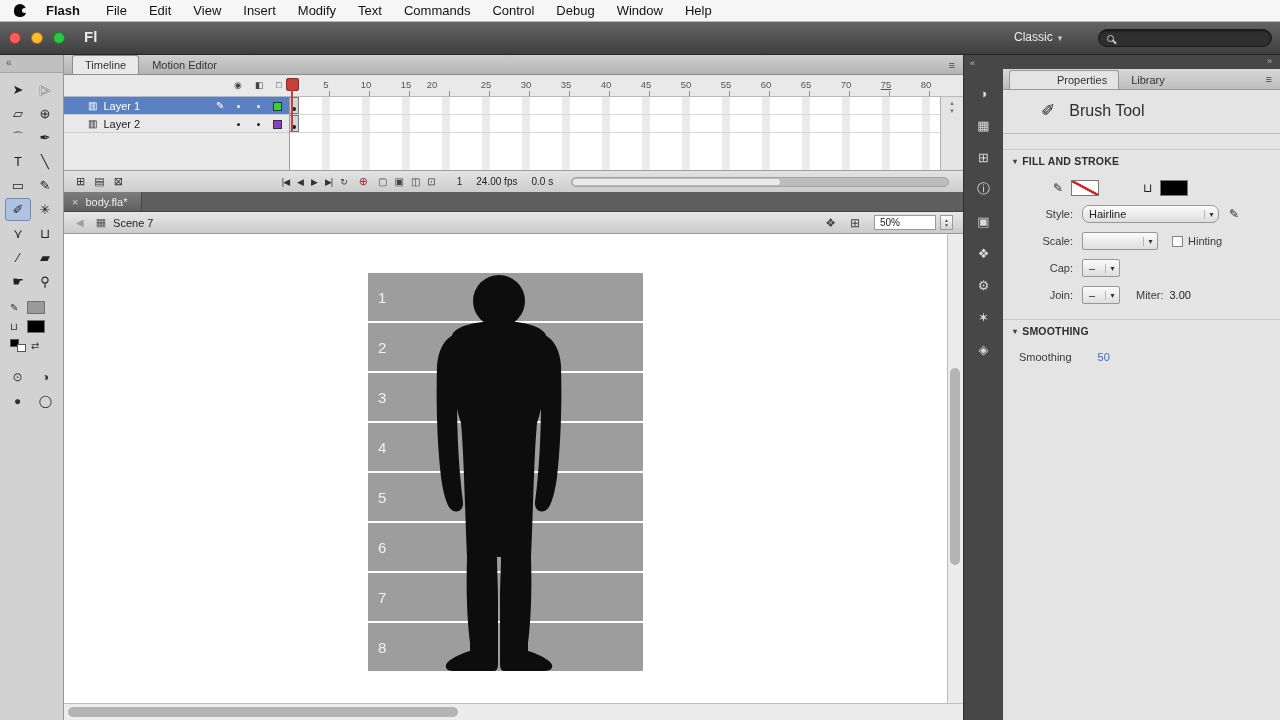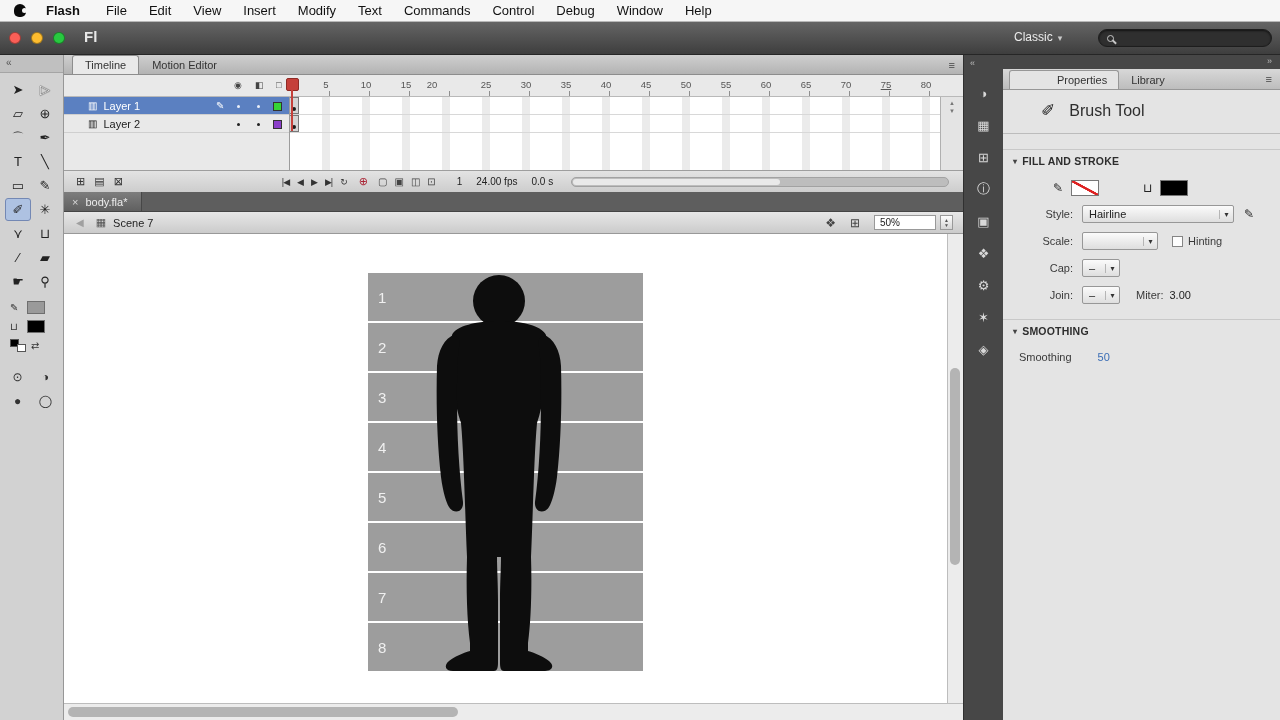--- a/index.html
+++ b/index.html
@@ -174,21 +174,21 @@
   .slider { width:108px; height:14px; position:relative; }
   .slider .track { position:absolute; left:0; right:0; top:7px; height:1px; background:#7d7d7d; }
   .slider .knob { position:absolute; left:2px; top:1px; width:9px; height:12px;
                   background:linear-gradient(#f2f2f2,#bdbdbd); border:1px solid #828282; border-radius:2px; }
   .valbox { width:52px; height:16px; background:#fff; border:1px solid #999; font-size:11px;
             color:#222; display:flex; align-items:center; padding-left:5px; margin-left:10px; }
   .dd { height:18px; background:linear-gradient(#fbfbfb,#dedede); border:1px solid #979797; border-radius:2px;
         display:flex; align-items:center; font-size:11px; color:#222; }
   .dd .dv { flex:1; padding-left:6px; }
   .dd .da { width:14px; text-align:center; font-size:8px; color:#333; border-left:1px solid #b5b5b5; }
-  .dd.style { width:152px; } .dd.scale { width:76px; } .dd.small { width:38px; }
+  .dd.style { width:137px;border-radius:7px; } .dd.scale { width:76px; } .dd.small { width:38px; }
   .edit-style { font-size:12px; color:#222; margin-left:10px; }
   .chk { width:11px; height:11px; background:#fdfdfd; border:1px solid #858585; margin-left:14px; }
   .chklabel { font-size:11px; color:#3a3a3a; margin-left:5px; }
   .inline-label { font-size:11px; color:#3a3a3a; margin-left:16px; }
   .inline-val { font-size:11px; color:#222; margin-left:6px; }
   .smooth-row { display:flex; align-items:center; margin-top:11px; padding-left:16px; }
   .smooth-row .lb { font-size:11px; color:#3a3a3a; }
   .smooth-row .hot { font-size:11px; color:#3a6db5; margin-left:26px; }
 </style>
 </head>

